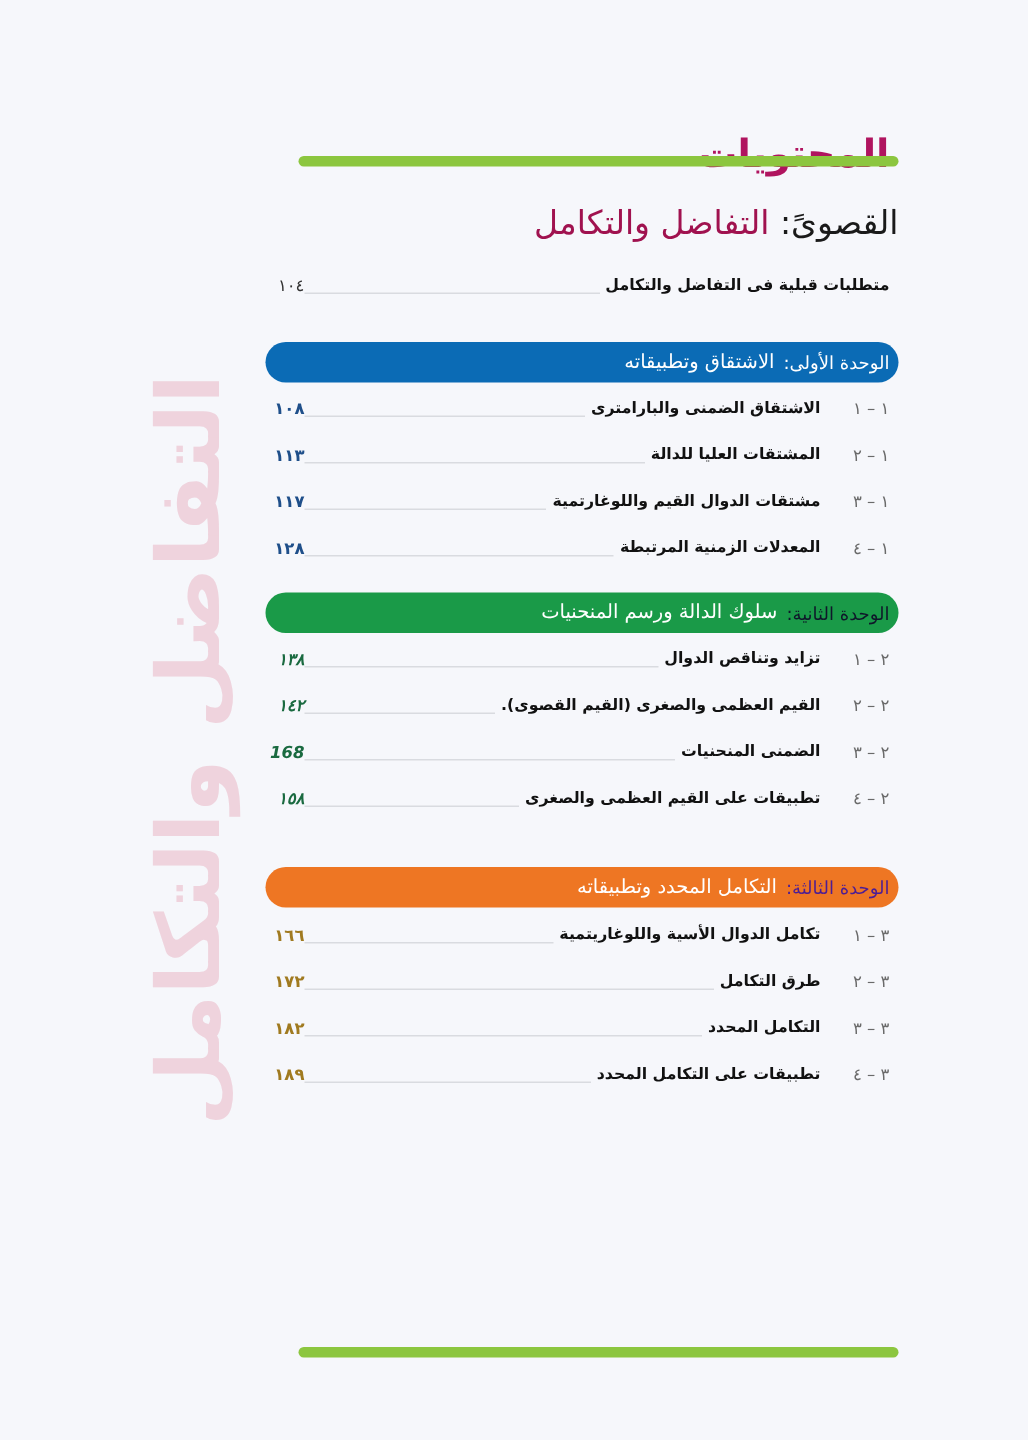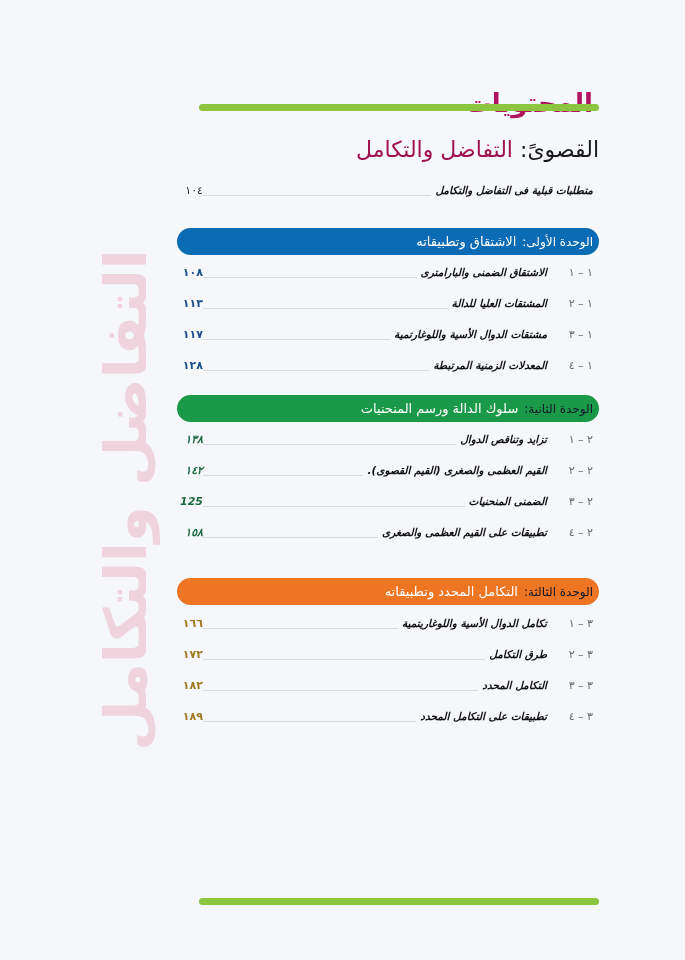--- a/index.html
+++ b/index.html
@@ -60,21 +60,20 @@
     white-space: nowrap;
     flex-shrink: 0;
   }
   .row .title {
     font-size: 10.5px;
     font-weight: bold;
     color: #111;
     white-space: nowrap;
     padding-left: 4px;
     flex-shrink: 0;
-    font-style: italic;
   }
   .row .leader {
     flex: 1;
     border-bottom: 1px solid #d9dbe0;
     margin-top: 10px;
     height: 1px;
   }
   .row .page {
     width: 26px;
     font-size: 11px;
@@ -107,21 +106,21 @@
     margin-left: 6px;
   }
   .unit-header .name {
     font-size: 13px;
   }
   .unit-header.u1 { top: 228px; background: #0b6bb5; }
   .unit-header.u1 .label { color: #fff; }
   .unit-header.u2 { top: 395px; background: #1a9a48; }
   .unit-header.u2 .label { color: #0f172a; }
   .unit-header.u3 { top: 578px; background: #ee7623; }
-  .unit-header.u3 .label { color: #0f172a; }
+  .unit-header.u3 .label { color: #4c1d95; }
 
   .watermark {
     position: absolute;
     left: 86px;
     top: 270px;
     width: 80px;
     height: 460px;
     display: flex;
     align-items: center;
     justify-content: center;
@@ -166,21 +165,21 @@
   <span class="page">١٠٨</span>
 </div>
 <div class="row u1" style="top:293px;">
   <span class="num">١ – ٢</span>
   <span class="title">المشتقات العليا للدالة</span>
   <span class="leader"></span>
   <span class="page">١١٣</span>
 </div>
 <div class="row u1" style="top:324px;">
   <span class="num">١ – ٣</span>
-  <span class="title">مشتقات الدوال الأسية واللوغارتمية</span>
+  <span class="title">مشتقات الدوال القيم واللوغارتمية</span>
   <span class="leader"></span>
   <span class="page">١١٧</span>
 </div>
 <div class="row u1" style="top:355px;">
   <span class="num">١ – ٤</span>
   <span class="title">المعدلات الزمنية المرتبطة</span>
   <span class="leader"></span>
   <span class="page">١٢٨</span>
 </div>
 
@@ -197,21 +196,21 @@
 <div class="row u2" style="top:460px;">
   <span class="num">٢ – ٢</span>
   <span class="title">القيم العظمى والصغرى (القيم القصوى).</span>
   <span class="leader"></span>
   <span class="page">١٤٢</span>
 </div>
 <div class="row u2" style="top:491px;">
   <span class="num">٢ – ٣</span>
   <span class="title">الضمنى المنحنيات</span>
   <span class="leader"></span>
-  <span class="page">125</span>
+  <span class="page">168</span>
 </div>
 <div class="row u2" style="top:522px;">
   <span class="num">٢ – ٤</span>
   <span class="title">تطبيقات على القيم العظمى والصغرى</span>
   <span class="leader"></span>
   <span class="page">١٥٨</span>
 </div>
 
 <div class="unit-header u3">
   <span class="label">الوحدة الثالثة: </span>

